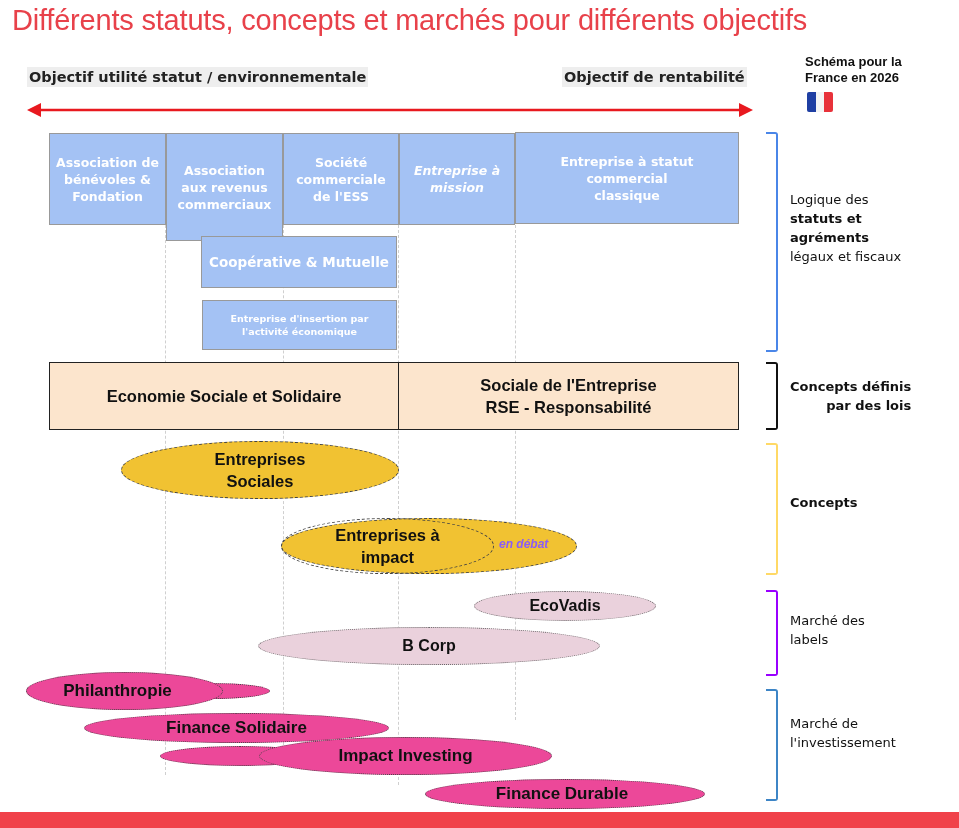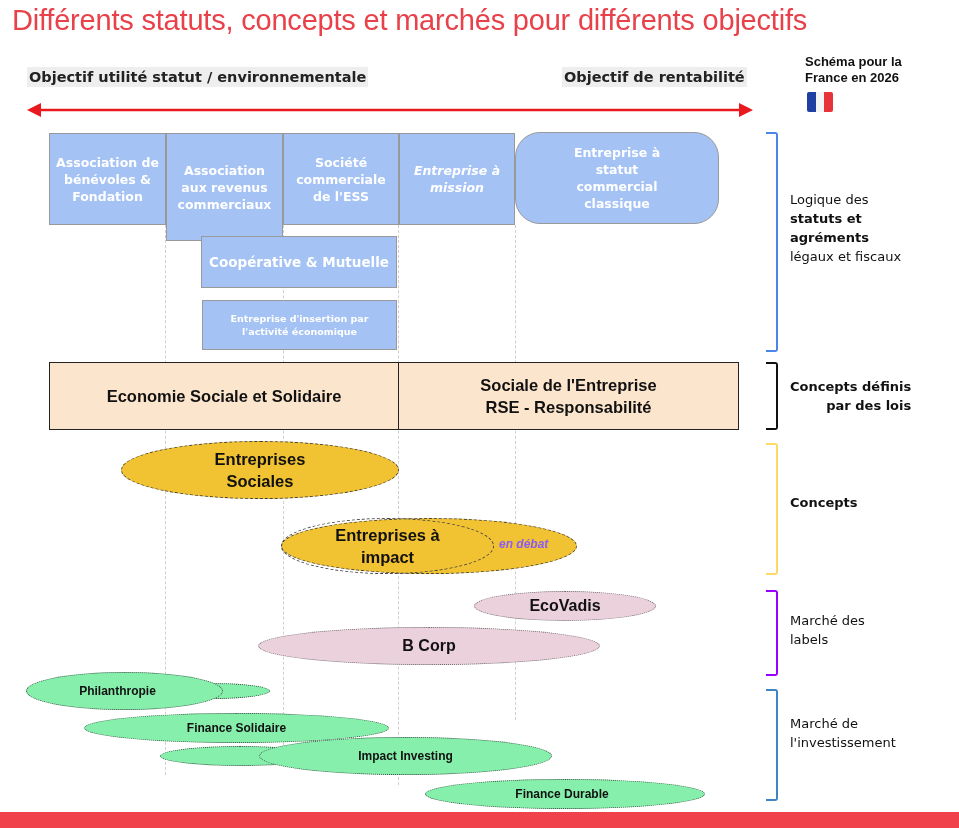--- a/index.html
+++ b/index.html
@@ -15,21 +15,21 @@
   .vline { width:0; border-left:1px dashed #cfcfcf; }
   .box { background:#a4c2f4; border:1px solid #999; color:#fff; display:flex; align-items:center;
          justify-content:center; text-align:center; box-sizing:border-box;
          font-family:"DejaVu Sans", sans-serif; font-weight:bold; font-size:12.5px; line-height:17px; }
   .concept-box { background:#fce5cd; border:1px solid #222; color:#111; display:flex; align-items:center;
          justify-content:center; text-align:center; box-sizing:border-box; font-weight:bold; font-size:16.5px; line-height:22px; }
   .ell { border-radius:50%; display:flex; align-items:center; justify-content:center; box-sizing:border-box;
          font-weight:bold; color:#111; text-align:center; }
   .ell-yellow { background:#f1c232; border:1.5px dashed #444; font-size:16.5px; line-height:22px; }
   .ell-pink { background:#ead1dc; border:1.5px dotted #666; font-size:16px; }
-  .ell-blue { background:#86efac; border:1.5px dotted #444; font-size:12px; }
+  .ell-blue { background:#ec4899; border:1.5px dotted #444; font-size:17px; }
   .bracket { width:12px; border-right:2px solid; border-top:2px solid; border-bottom:2px solid; border-radius:0 3px 3px 0; box-sizing:border-box; }
   .side-label { left:790px; font-family:"DejaVu Sans", sans-serif; font-size:13px; line-height:19px; color:#111; }
   .side-label b { font-weight:bold; }
   .footer-bar { left:0; top:812px; width:959px; height:16px; background:#f0424a; }
 </style>
 </head>
 <body>
 
 <div class="abs title">Différents statuts, concepts et marchés pour différents objectifs</div>
 
@@ -62,21 +62,21 @@
 </div>
 <div class="abs box" style="left:166px;top:133px;width:117px;height:108px;">
   <span style="padding:0 8px;">Association aux revenus commerciaux</span>
 </div>
 <div class="abs box" style="left:283px;top:133px;width:116px;height:92px;">
   <span style="padding:0 10px;">Société commerciale de l'ESS</span>
 </div>
 <div class="abs box" style="left:399px;top:133px;width:116px;height:92px;font-style:italic;">
   <span style="padding:0 12px;">Entreprise à mission</span>
 </div>
-<div class="abs box" style="left:515px;top:132px;width:204px;height:92px;border-radius:25px;">
+<div class="abs box" style="left:515px;top:132px;width:224px;height:92px;">
   <span style="padding:0 40px;">Entreprise à statut commercial classique</span>
 </div>
 <div class="abs box" style="left:201px;top:236px;width:196px;height:52px;font-size:13.5px;">
   <span>Coopérative &amp; Mutuelle</span>
 </div>
 <div class="abs box" style="left:202px;top:300px;width:195px;height:50px;font-size:9.5px;line-height:13px;">
   <span style="padding:0 22px;">Entreprise d'insertion par l'activité économique</span>
 </div>
 
 <div class="abs concept-box" style="left:49px;top:362px;width:350px;height:68px;">

